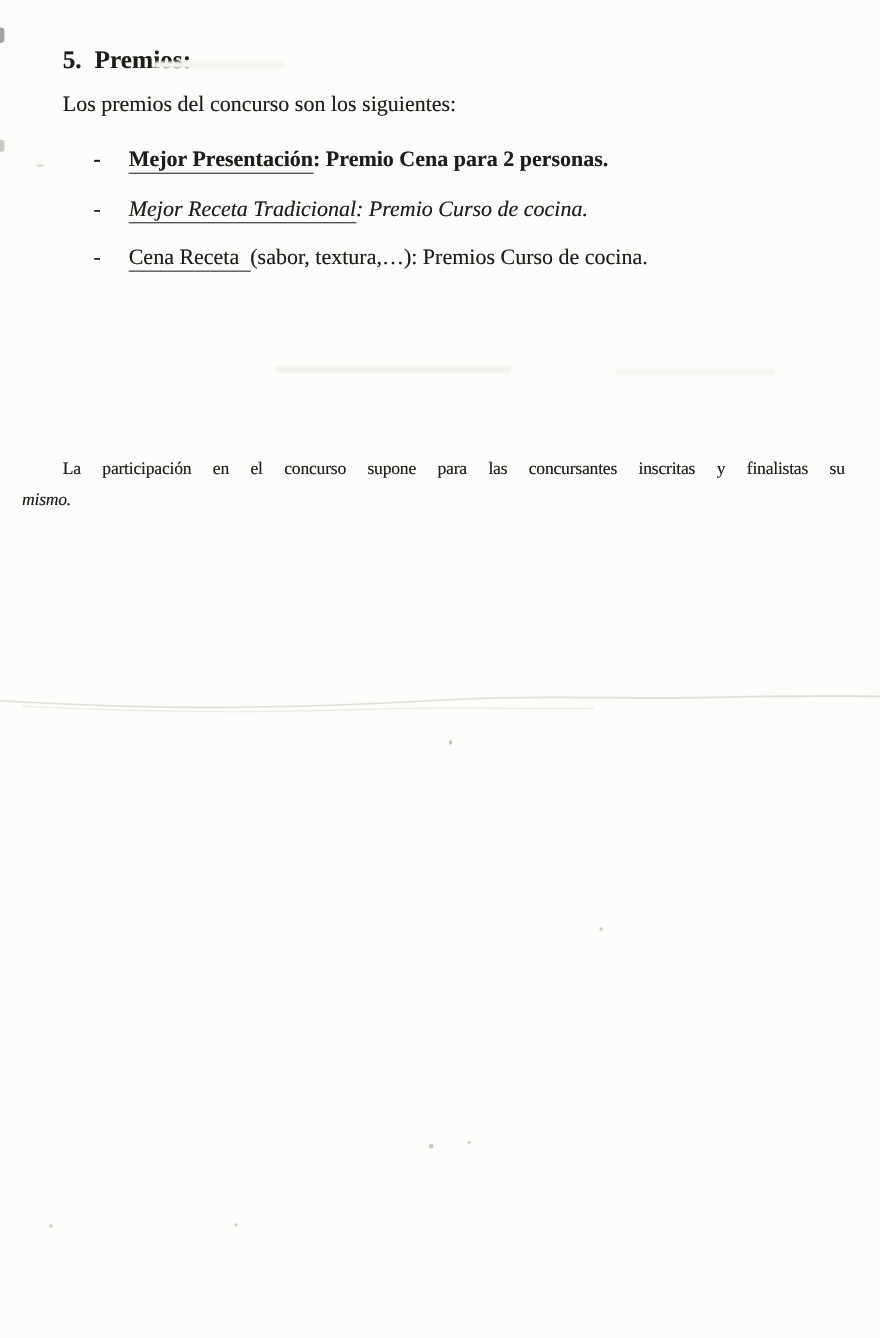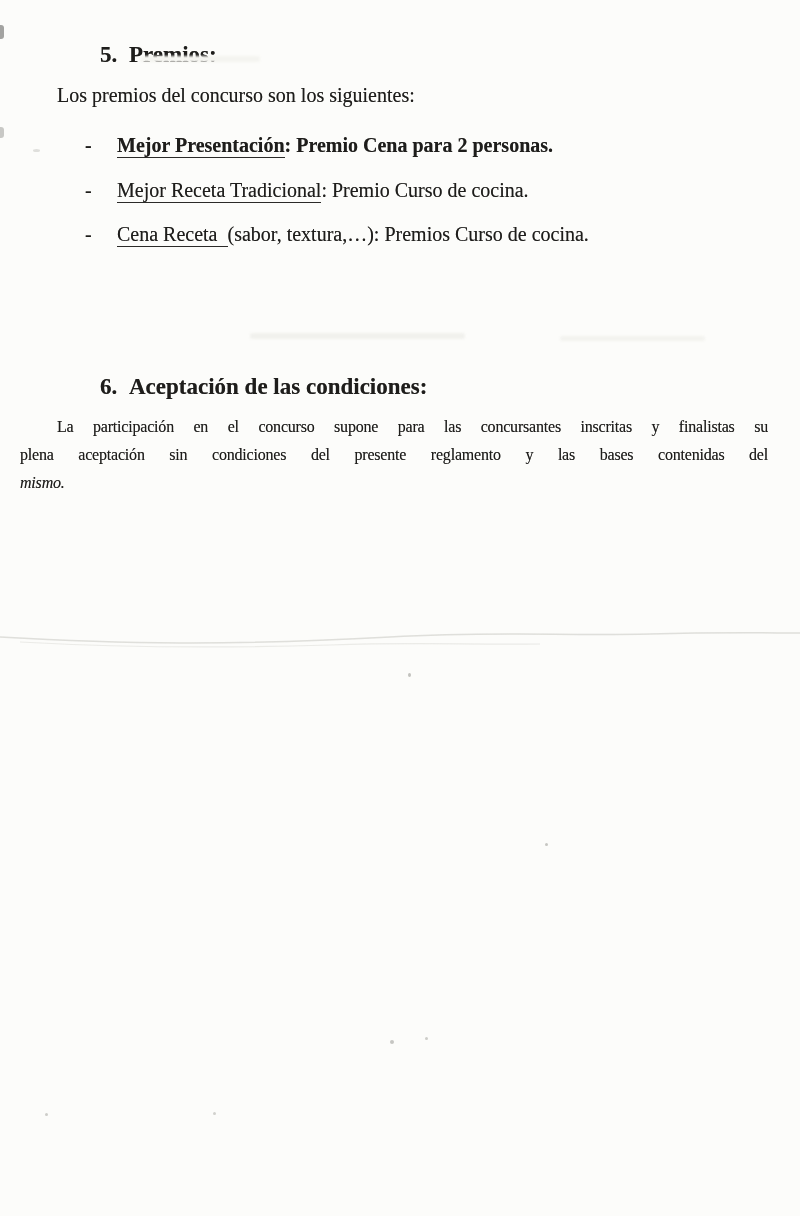--- a/index.html
+++ b/index.html
@@ -20,21 +20,20 @@
   
   .txt { text-shadow: 0 0 0.5px rgba(30,29,27,0.55); }
 
   .heading {
     position: absolute;
     left: 57px;
     font-size: 23px;
     font-weight: bold;
     line-height: 28px;
     white-space: nowrap;
-    margin-left: 43px;
   }
   .heading-5 { top: 22px; }
   .heading-6 { top: 354px; }
   .h-num { display: inline-block; min-width: 29px; }
 
   .intro {
     position: absolute;
     left: 57px; top: 63px;
     font-size: 20px;
     line-height: 24px;
@@ -42,21 +41,21 @@
   }
 
   .prize-item {
     position: absolute;
     left: 85px;
     font-size: 20px;
     line-height: 24px;
     white-space: nowrap;
   }
   .prize-item-1 { top: 133px; font-weight: bold; }
-  .prize-item-2 { top: 178px; }
+  .prize-item-2 { top: 178px; font-style: italic; }
   .prize-item-3 { top: 222px; }
   .dash { display: inline-block; width: 32px; }
   .item-lead {
     border-bottom: 1.5px solid #2b2a28;
     padding-bottom: 1px;
   }
   .prize-item-3 .item-lead { padding-right: 5px; }
 
   .para {
     position: absolute;
@@ -102,25 +101,23 @@
   <h2 class="heading heading-5 txt"><span class="h-num">5.</span><span class="h-title">Premios:</span></h2>
 
   <p class="intro txt">Los premios del concurso son los siguientes:</p>
 
   <div class="prize-item prize-item-1 txt"><span class="dash">-</span><span class="item-lead">Mejor Presentación</span><span class="item-rest">: Premio Cena para 2 personas.</span></div>
 
   <div class="prize-item prize-item-2 txt"><span class="dash">-</span><span class="item-lead">Mejor Receta Tradicional</span><span class="item-rest">: Premio Curso de cocina.</span></div>
 
   <div class="prize-item prize-item-3 txt"><span class="dash">-</span><span class="item-lead">Cena Receta </span><span class="item-rest">(sabor, textura,…): Premios Curso de cocina.</span></div>
 
-  <h2 class="heading heading-6 txt"><span class="h-num">6.</span><span class="h-title">Aceptación de las condiciones:</span></h2>
 
   <div class="para txt">
     <div class="para-line first">La participación en el concurso supone para las concursantes inscritas y finalistas su</div>
-    <div class="para-line">plena aceptación sin condiciones del presente reglamento y las bases contenidas del</div>
     <div class="para-line last">mismo.</div>
   </div>
 
   <svg class="fold-line" width="800" height="30" viewBox="0 0 800 30" aria-hidden="true">
     <path d="M0,13 C120,20 230,22 390,13 C500,7 560,12 650,10 C720,8 770,9 800,9" fill="none" stroke="#d9d9d5" stroke-width="1.5" opacity="0.85"></path>
     <path d="M20,18 C110,23 200,25 330,21 C420,18 470,21 540,20" fill="none" stroke="#e6e6e2" stroke-width="1.2" opacity="0.8"></path>
   </svg>
 
   <div class="smudge m1"></div>
   <div class="smudge m2"></div>

